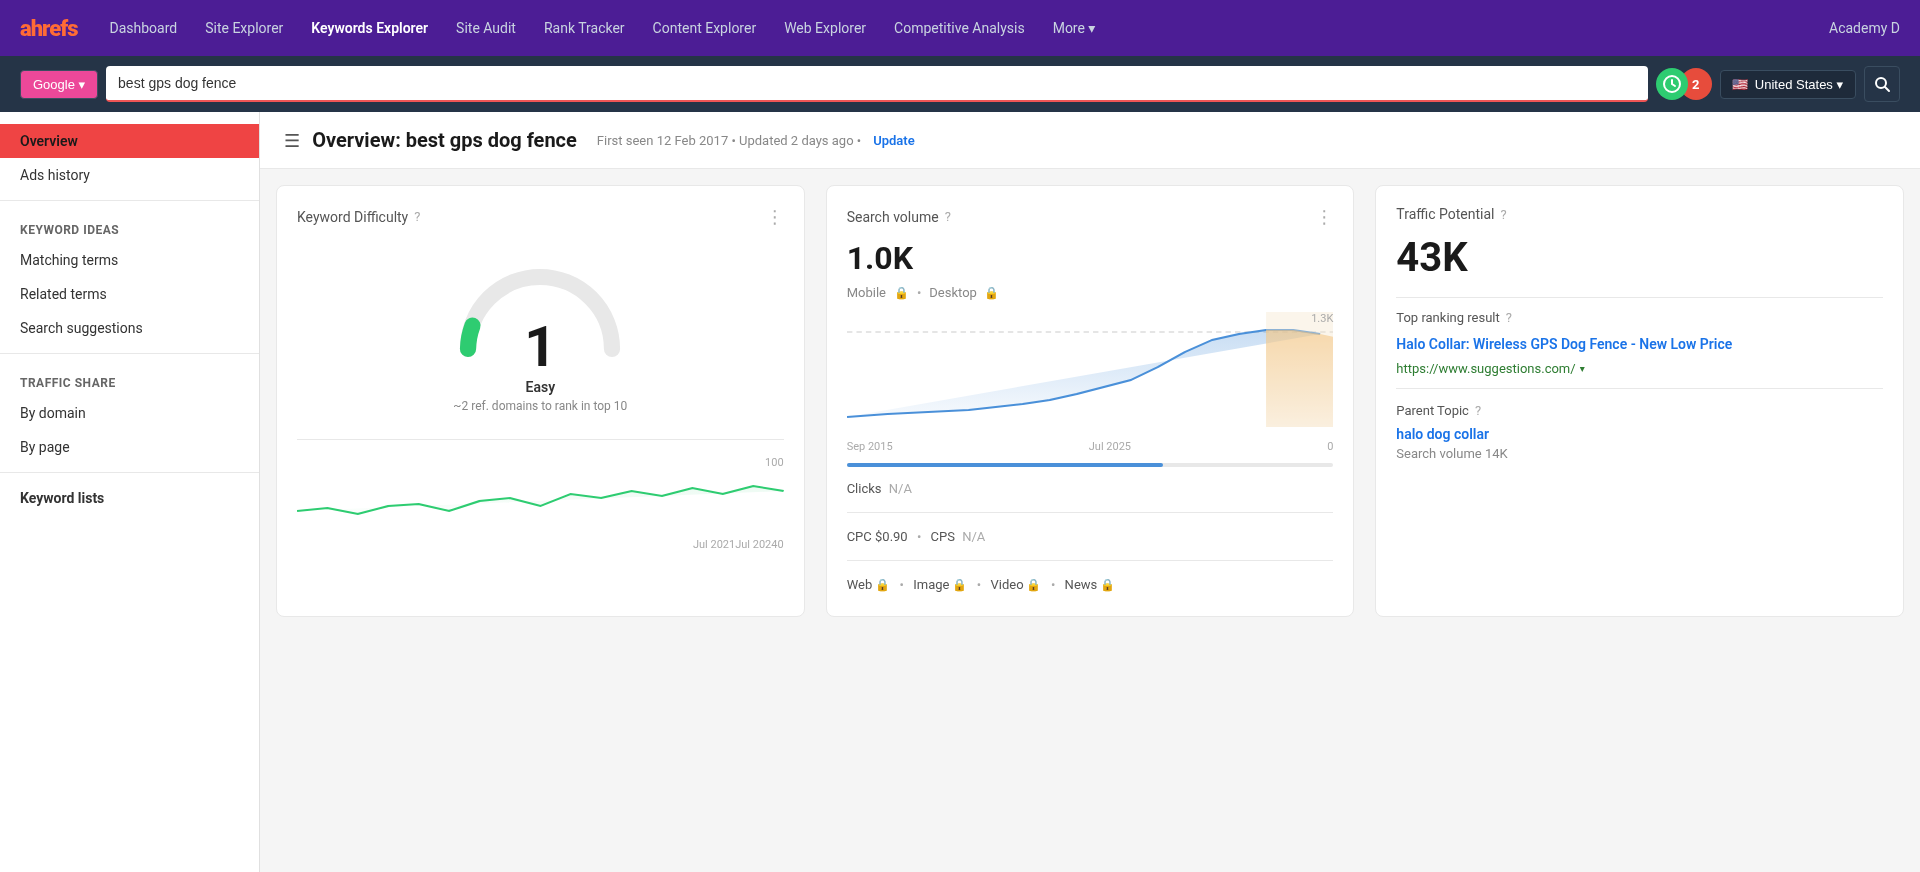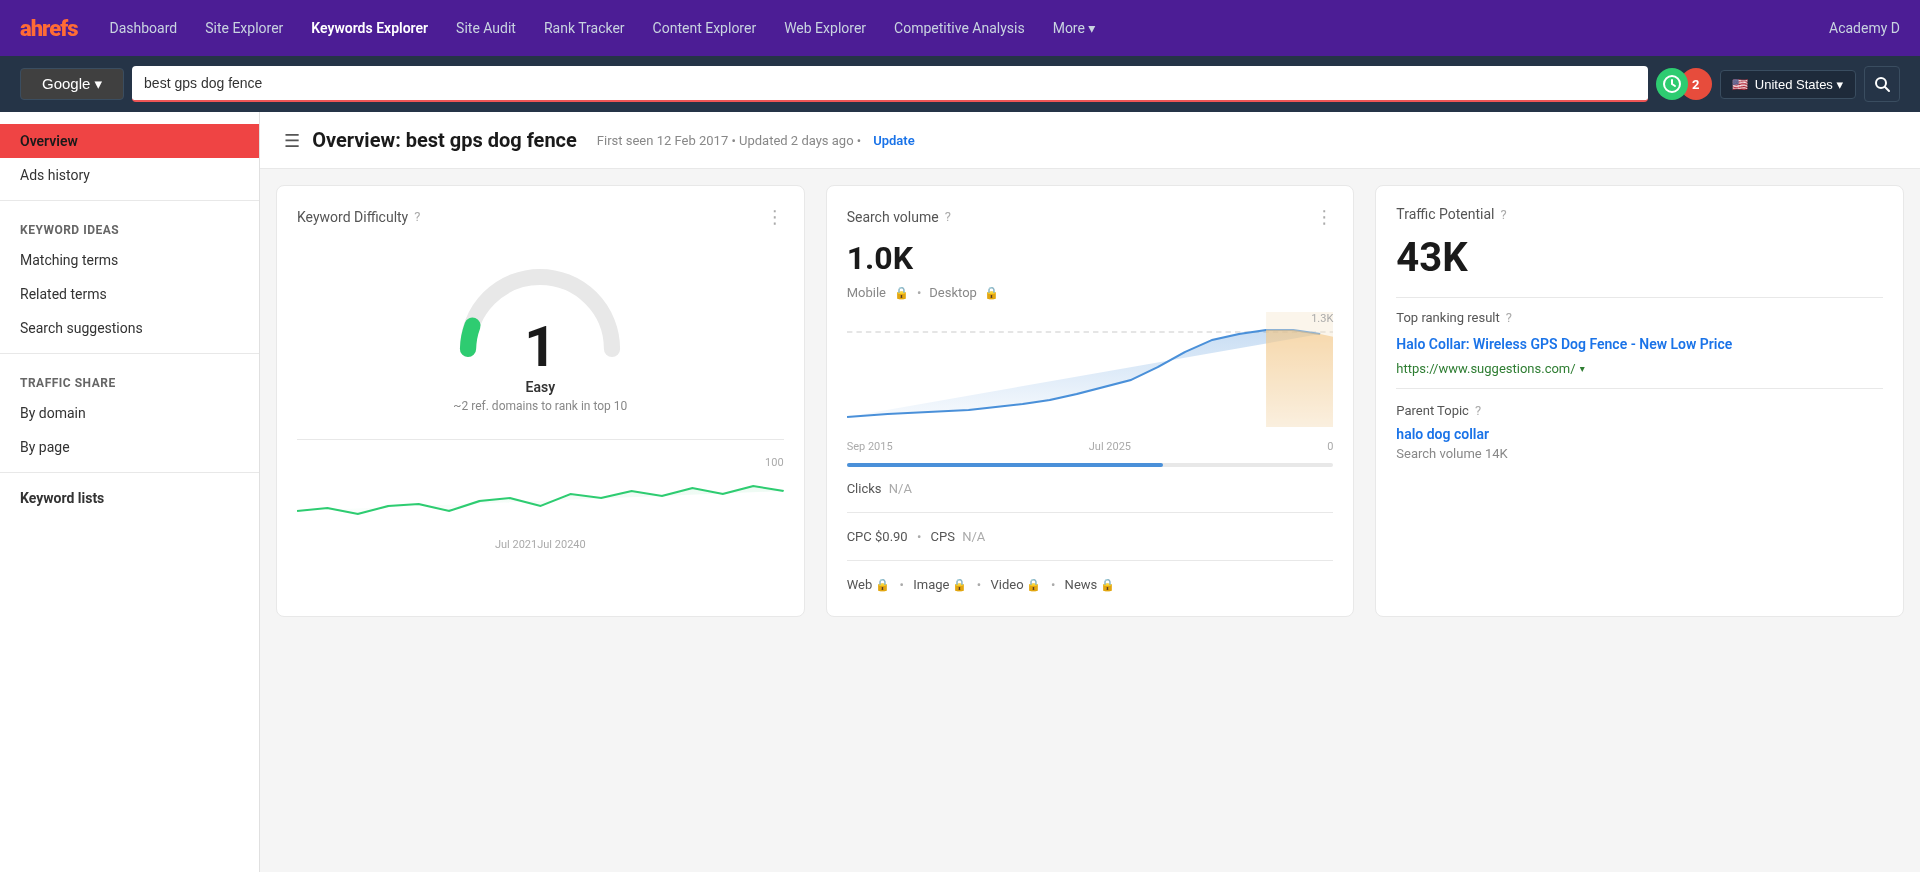--- a/index.html
+++ b/index.html
@@ -40,27 +40,27 @@
     
     .search-bar {
       background: #253447;
       display: flex;
       align-items: center;
       padding: 10px 20px;
       gap: 8px;
       height: 56px;
     }
     .search-engine-btn {
-      background: #404040;
+      background: #ec4899;
       color: #fff;
       border: 1px solid #3a4d60;
       border-radius: 4px;
-      padding: 6px 21px;
-      cursor: pointer;
-      font-size: 15px;
+      padding: 6px 12px;
+      cursor: pointer;
+      font-size: 13px;
       display: flex;
       align-items: center;
       gap: 4px;
       white-space: nowrap;
     }
     .search-input-wrap {
       flex: 1;
       background: #fff;
       border-radius: 4px;
       border-bottom: 2px solid #e55;
@@ -294,21 +294,21 @@
     }
     .chart-label-top {
       position: absolute;
       right: 0;
       top: 0;
       font-size: 11px;
       color: #aaa;
     }
     .chart-label-bottom {
       display: flex;
-      justify-content: center;
+      justify-content: flex-end;
       font-size: 11px;
       color: #aaa;
       margin-top: 4px;
     }
 
     
     .sv-number {
       font-size: 32px;
       font-weight: 700;
       color: #1a1a1a;

